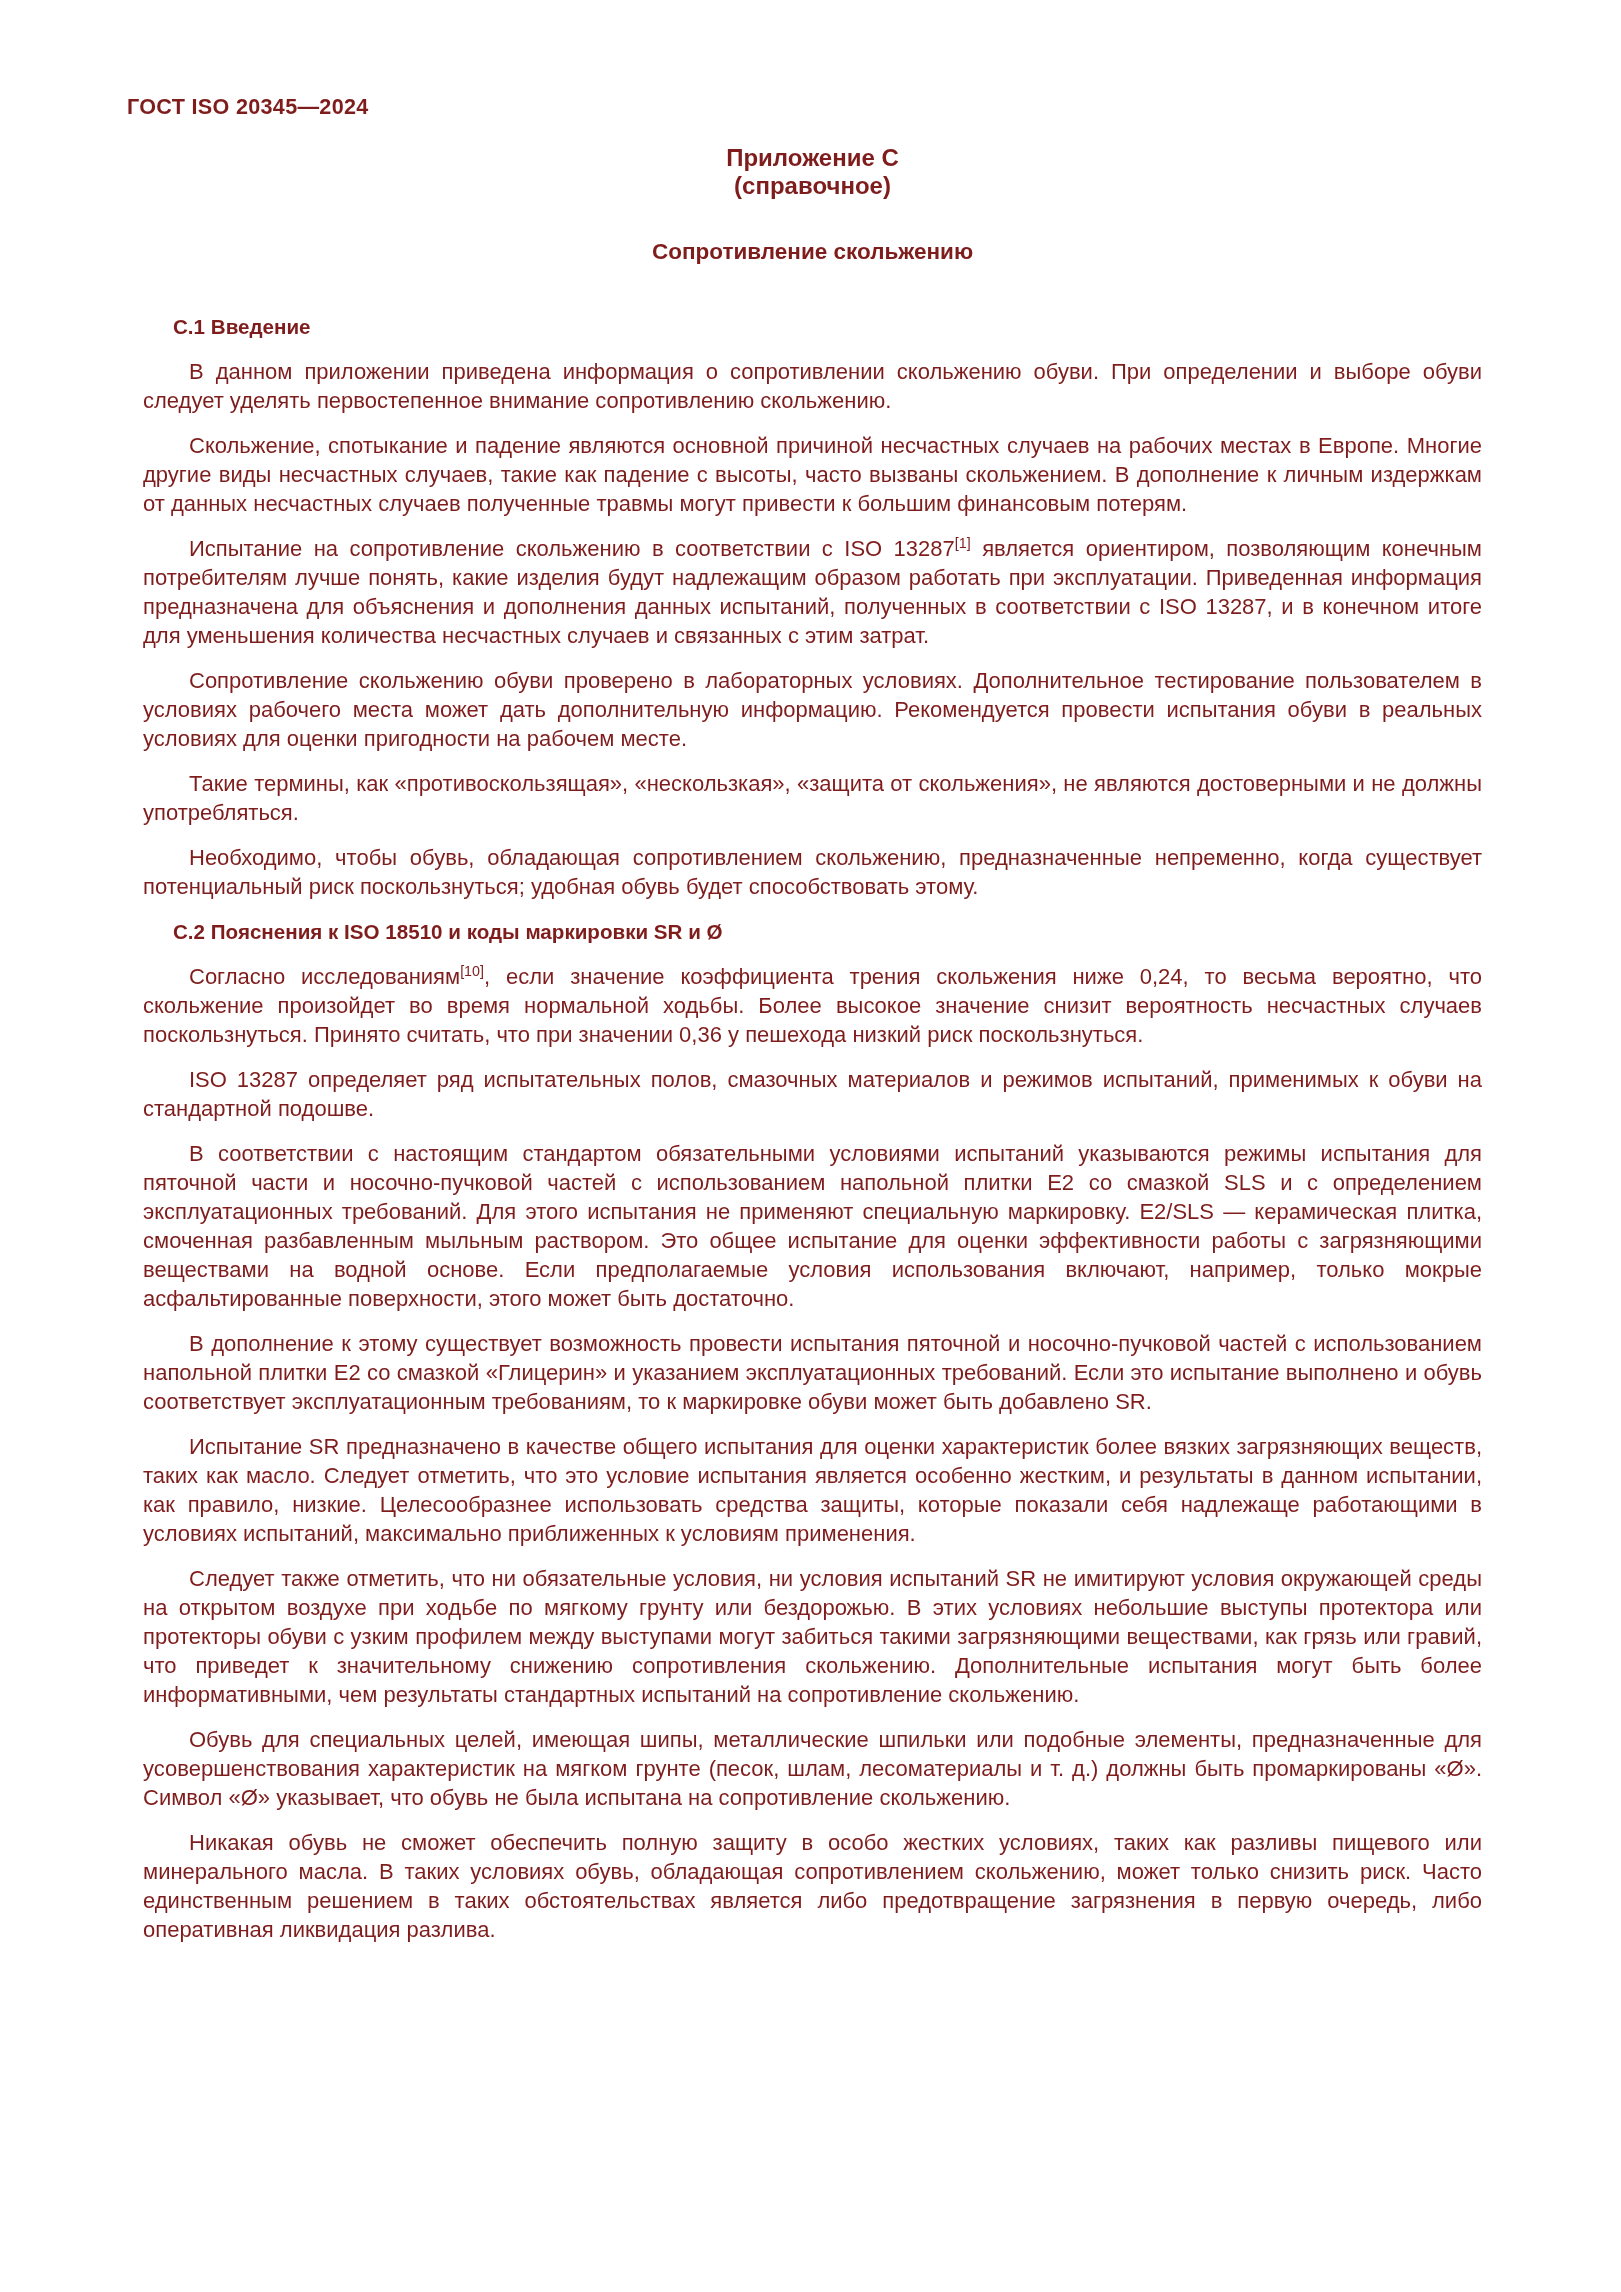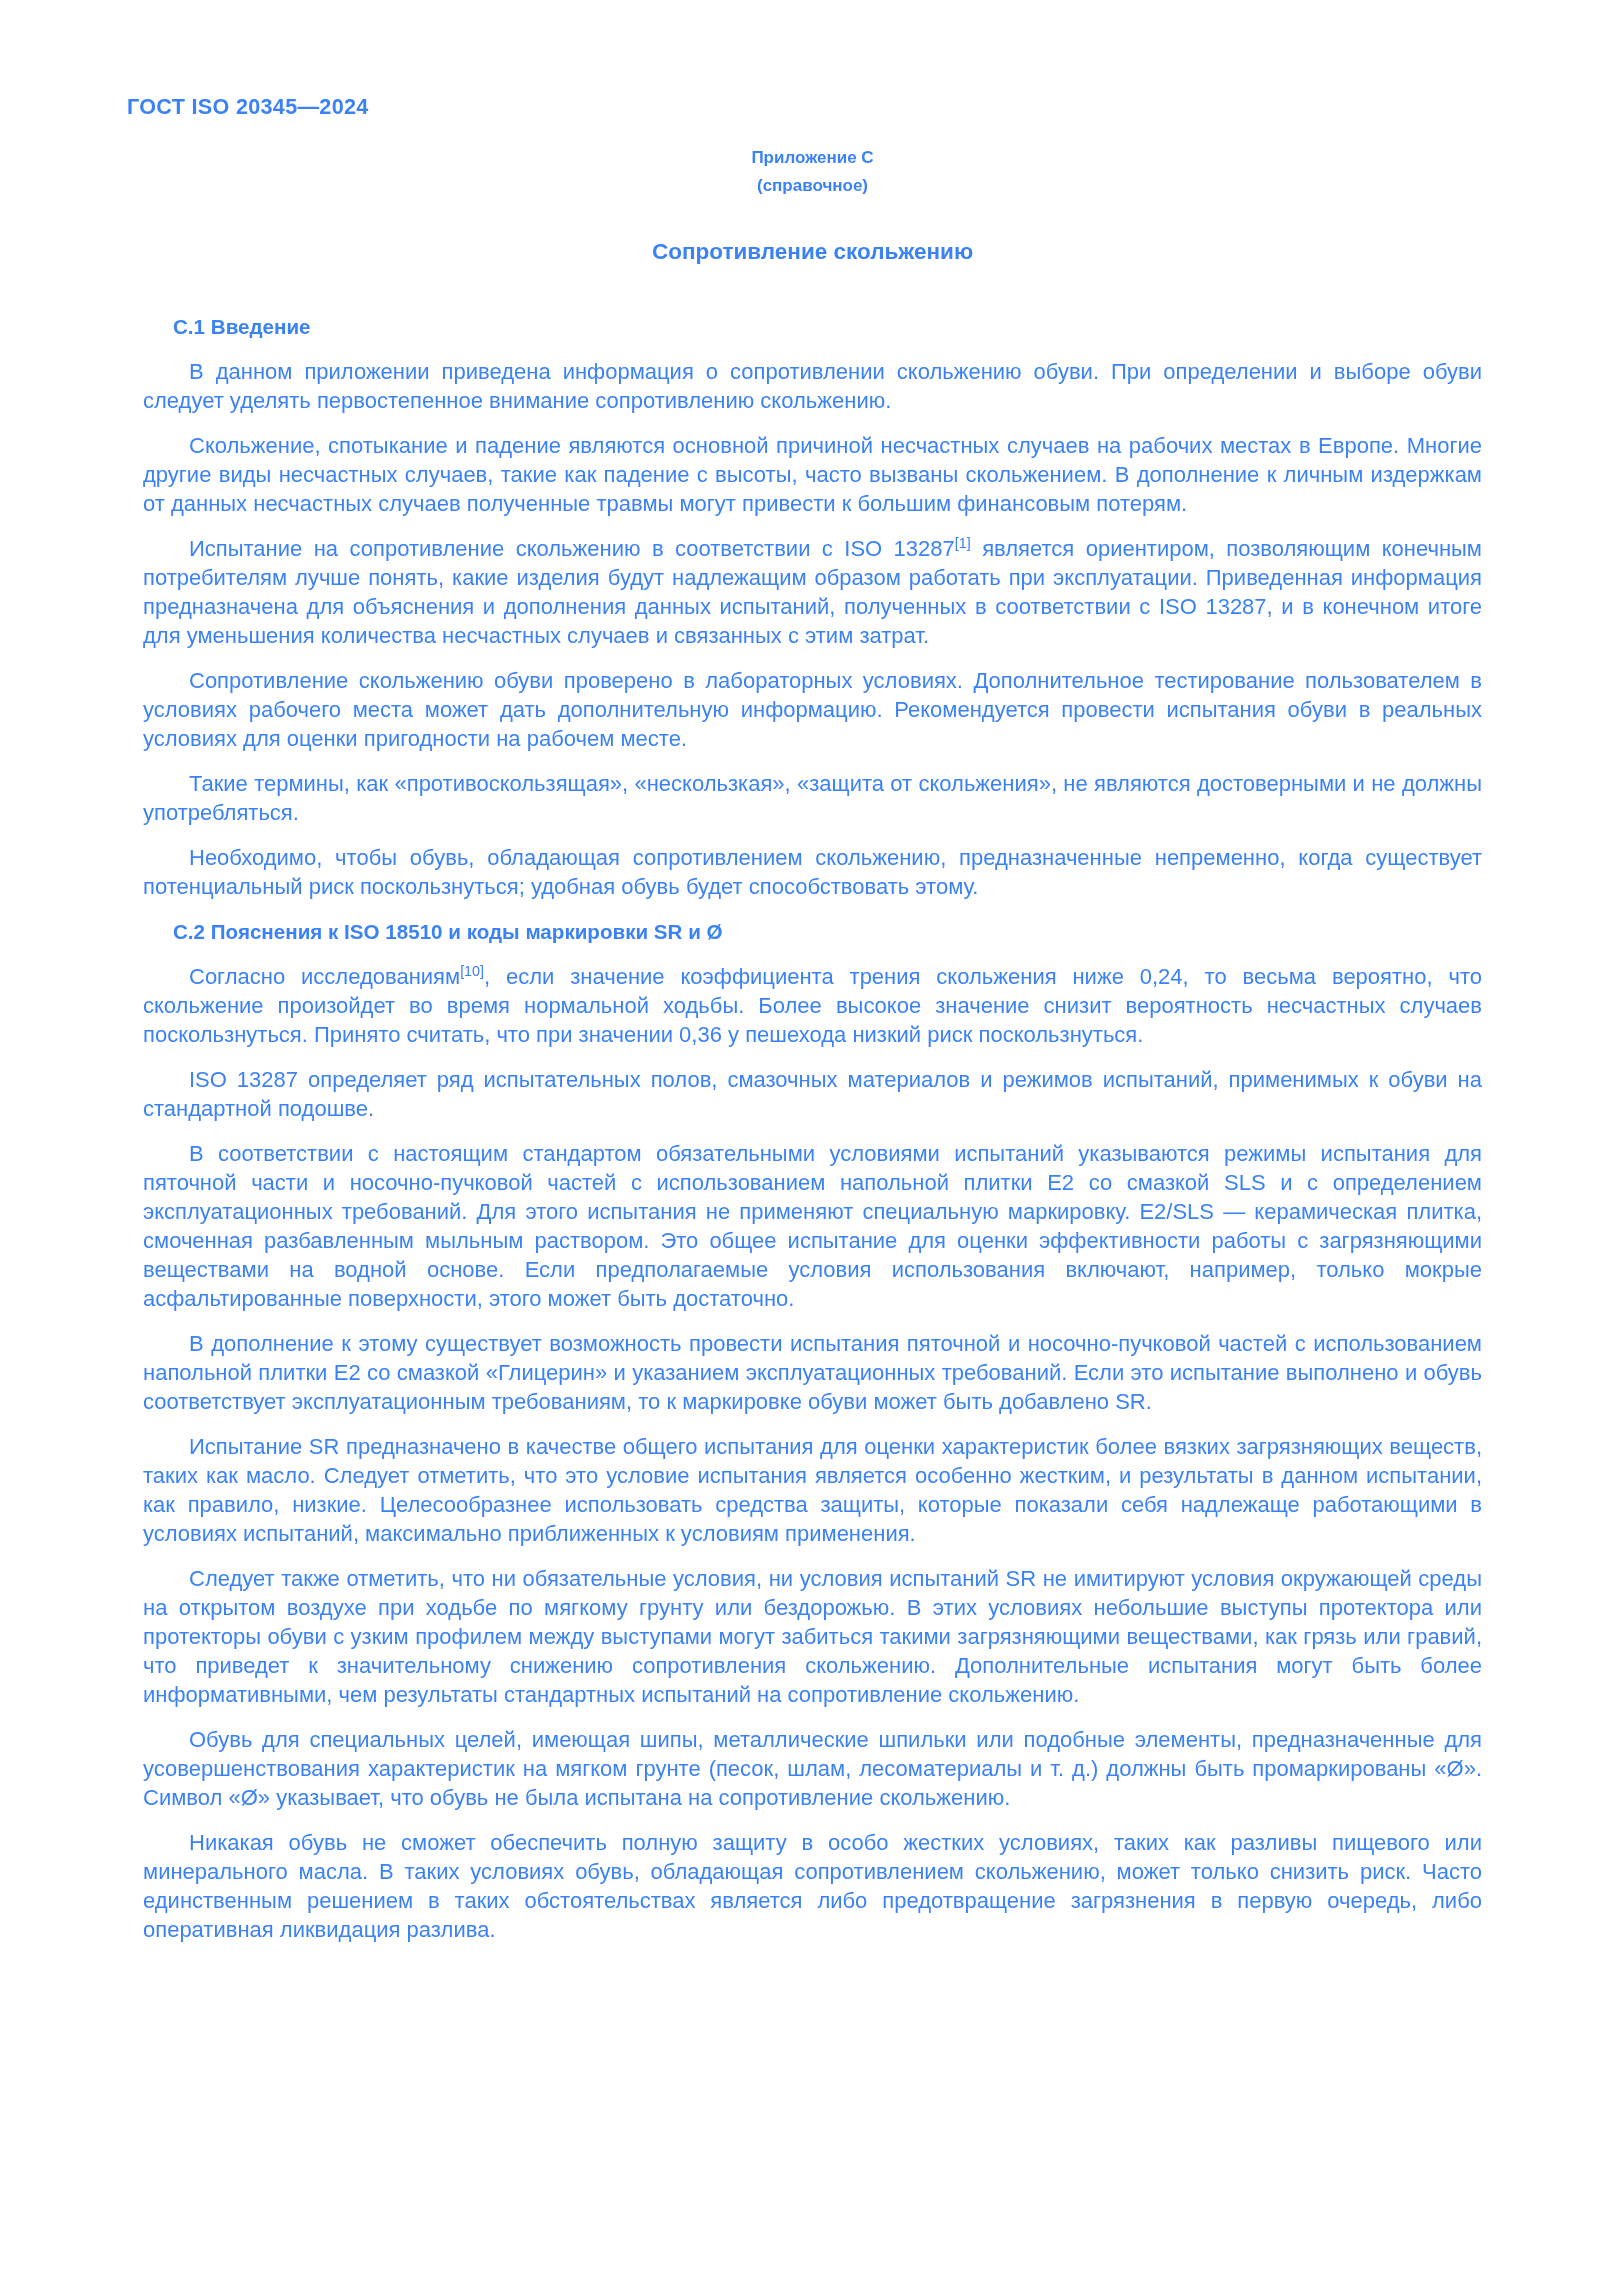--- a/index.html
+++ b/index.html
@@ -2,33 +2,33 @@
 <html lang="ru"><head>
 <meta charset="utf-8">
 <style>
   * { box-sizing: border-box; }
   html, body { margin: 0; padding: 0; background: #ffffff; }
   .page {
     width: 1621px;
     height: 1950px;
     position: relative;
     background: #ffffff;
-    color: #3b82f6;
+    color: #7f1d1d;
     font-family: "Liberation Sans", sans-serif;
     padding: 94px 123px 0 127px;
   }
   .doc-header {
     font-size: 21.6px;
     font-weight: bold;
     letter-spacing: 0.3px;
   }
   .appendix {
     text-align: center;
     font-weight: bold;
-    font-size: 17px;
+    font-size: 24px;
     line-height: 28px;
     margin-top: 23.5px;
   }
   .doc-title {
     text-align: center;
     font-weight: bold;
     font-size: 22.5px;
     margin-top: 39px;
     margin-bottom: 47px;
   }

